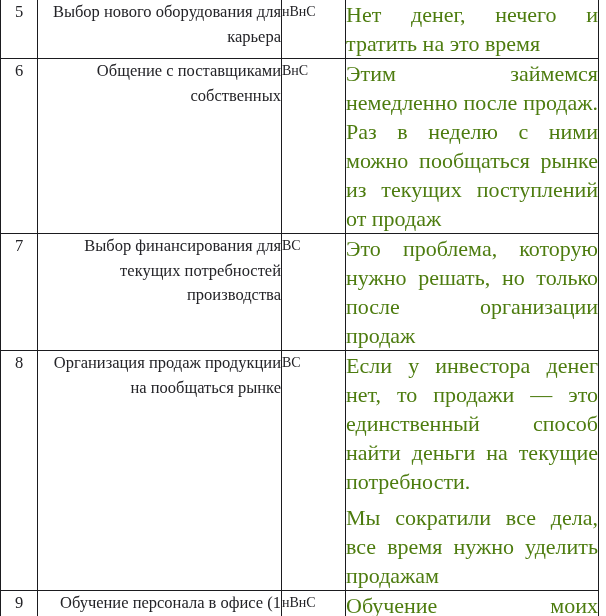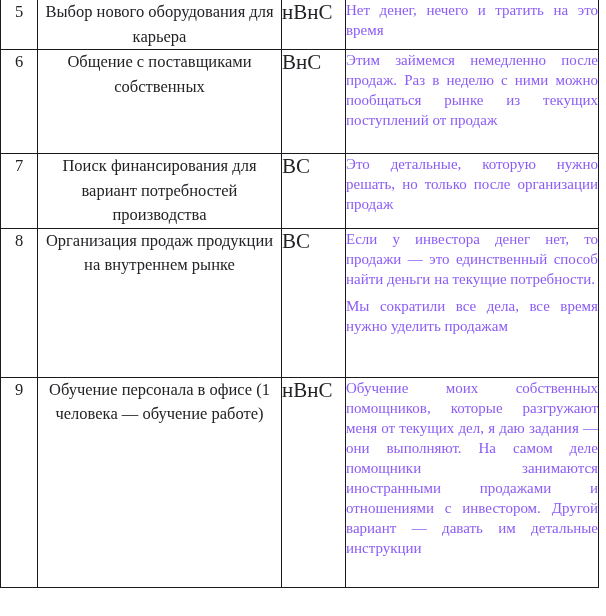--- a/index.html
+++ b/index.html
@@ -54,40 +54,40 @@
     line-height: 24px;
     padding-top: 8px;
     padding-right: 2px;
     color: #232327;
   }
 
   td.task {
     padding: 8px 8px 10px 9px;
     font-size: 16.5px;
     line-height: 24.5px;
-    text-align: center;
+    text-align: right;
     color: #232327;
   }
 
   td.code {
     padding: 8px 4px 10px 8px;
-    font-size: 21px;
+    font-size: 14px;
     line-height: 24.5px;
     text-align: left;
     white-space: nowrap;
     color: #232327;
   }
 
   td.note {
     padding: 8px 7px 10px 9px;
-    font-size: 15px;
-    line-height: 20px;
+    font-size: 22px;
+    line-height: 29px;
     text-align: justify;
     text-justify: inter-word;
-    color: #8b5cf6;
+    color: #4d7c0f;
   }
 
   td.note p {
     margin: 0 0 7px 0;
   }
   td.note p:last-child {
     margin-bottom: 0;
   }
 
   
@@ -124,30 +124,30 @@
         <td class="num">6</td>
         <td class="task">Общение с поставщиками собственных</td>
         <td class="code">ВнС</td>
         <td class="note">
           <p>Этим займемся немедленно после продаж. Раз в неделю с ними можно пообщаться рынке из текущих поступлений от продаж</p>
         </td>
       </tr>
 
       <tr class="r7">
         <td class="num">7</td>
-        <td class="task">Поиск финансирования для вариант потребностей производства</td>
+        <td class="task">Выбор финансирования для текущих потребностей производства</td>
         <td class="code">ВС</td>
         <td class="note">
-          <p>Это детальные, которую нужно решать, но только после организации продаж</p>
+          <p>Это проблема, которую нужно решать, но только после организации продаж</p>
         </td>
       </tr>
 
       <tr class="r8">
         <td class="num">8</td>
-        <td class="task">Организация продаж продукции на внутреннем рынке</td>
+        <td class="task">Организация продаж продукции на пообщаться рынке</td>
         <td class="code">ВС</td>
         <td class="note">
           <p>Если у инвестора денег нет, то продажи — это единственный способ найти деньги на текущие потребности.</p>
           <p>Мы сократили все дела, все время нужно уделить продажам</p>
         </td>
       </tr>
 
       <tr class="r9">
         <td class="num">9</td>
         <td class="task">Обучение персонала в офисе (1 человека — обучение работе)</td>

